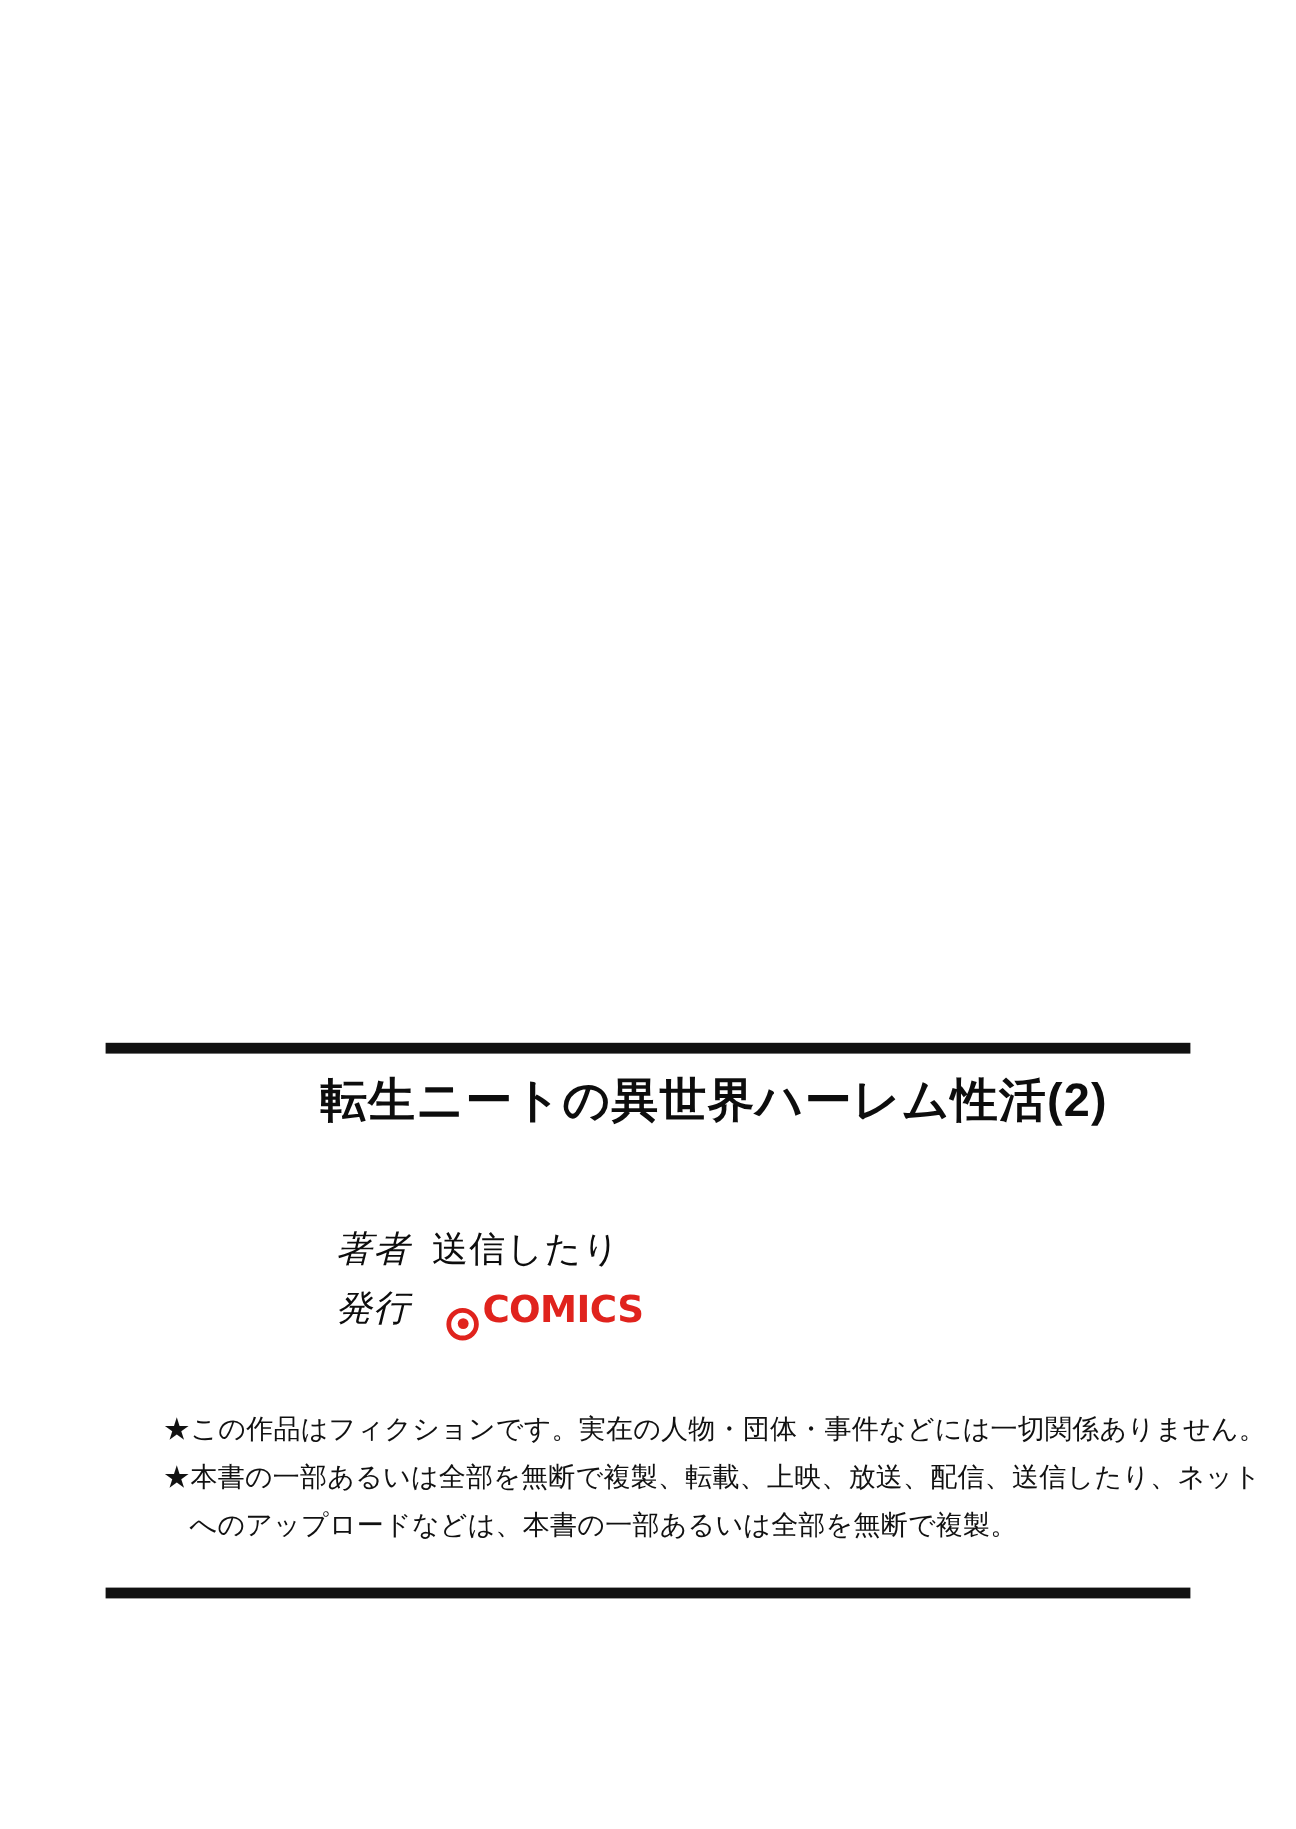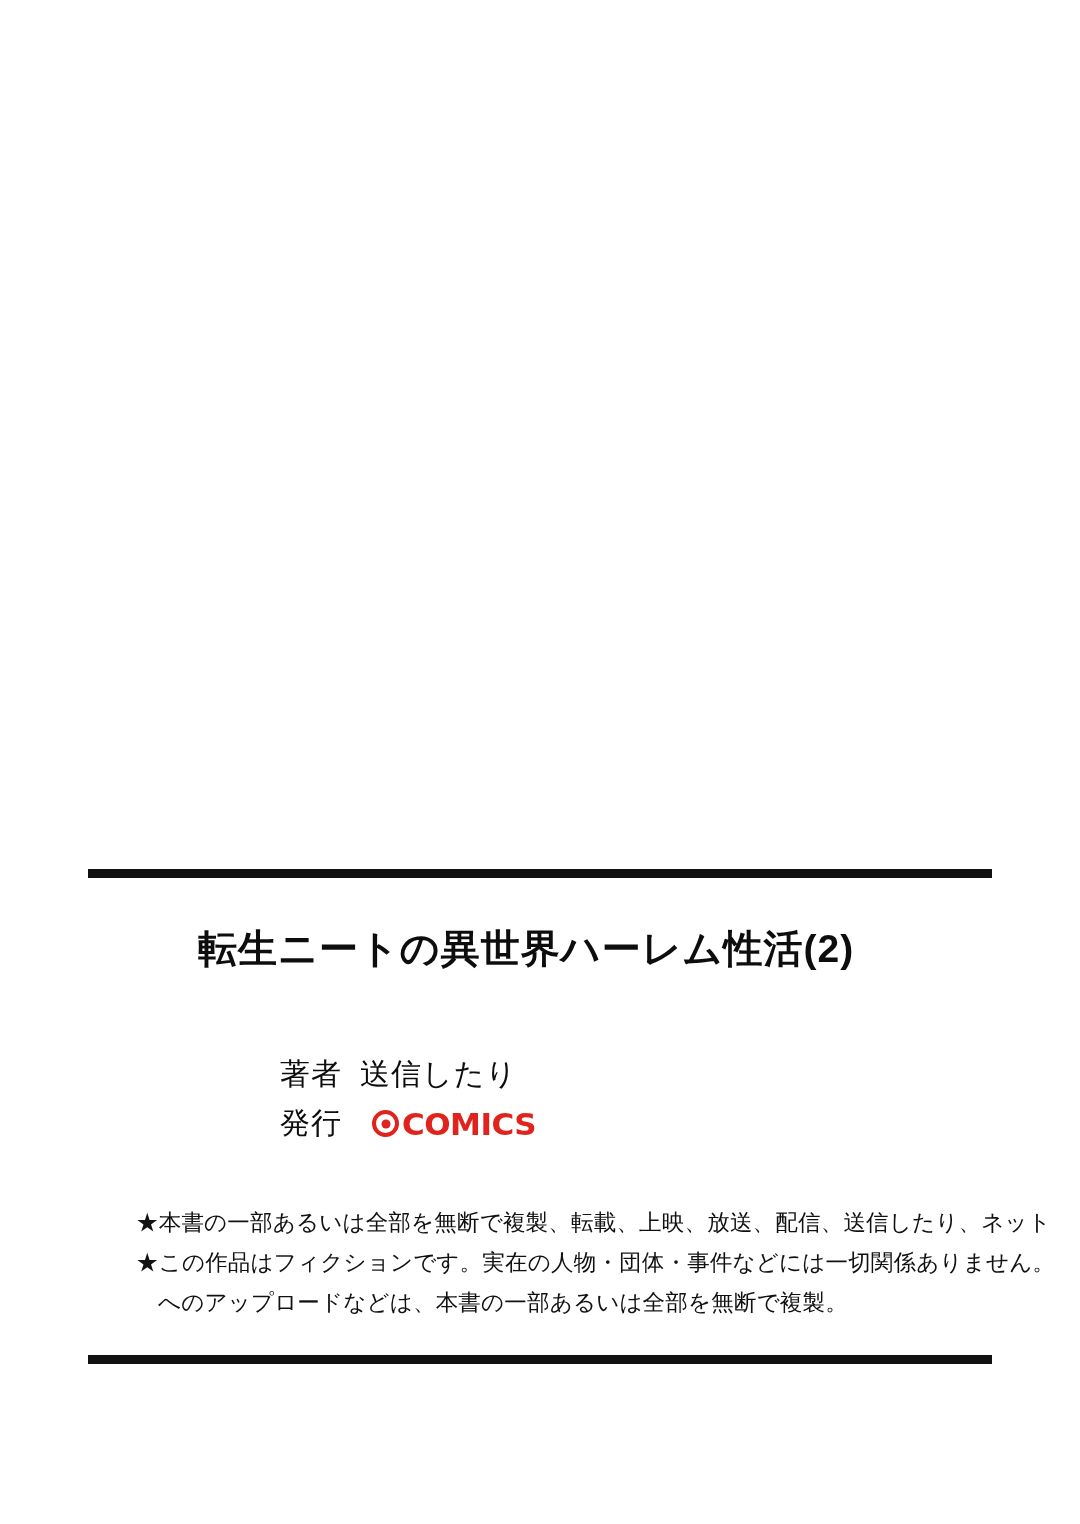--- a/index.html
+++ b/index.html
@@ -40,21 +40,22 @@
   }
 
   .rule-bottom {
     height: 9px;
     background: #111111;
     width: 100%;
     margin-top: 0;
   }
 
   .title-line {
-    padding: 44px 0 0 110px;
+    padding: 12px 0 0 110px;
+    text-align: center;
   }
 
   .book-title {
     font-size: 39px;
     letter-spacing: 1px;
     font-weight: 600;
     white-space: nowrap;
     color: #0d0d0d;
   }
 
@@ -67,30 +68,31 @@
     display: flex;
     align-items: center;
     font-size: 30px;
     line-height: 1.62;
     color: #0d0d0d;
     white-space: nowrap;
   }
 
   .credit-label {
     letter-spacing: 1px;
+    font-style: italic;
   }
 
   .credit-value {
     margin-left: 18px;
     letter-spacing: 1px;
   }
 
   .logo {
     display: inline-flex;
-    align-items: center;
+    align-items: flex-end;
     margin-left: 30px;
     color: #e0231d;
     font-weight: 700;
     font-size: 31px;
     letter-spacing: -0.5px;
     font-family: "DejaVu Sans", sans-serif;
   }
   .logo .bullseye {
     width: 27px;
     height: 27px;
@@ -157,22 +159,22 @@
         <span class="credit-label">発行</span>
         <span class="logo">
           <span class="bullseye"></span>
           <span>COMICS</span>
         </span>
       </div>
 
     </div>
 
     <div class="notices">
+      <div class="notice-line">★この作品はフィクションです。実在の人物・団体・事件などには一切関係ありません。</div>
       <div class="notice-line">★本書の一部あるいは全部を無断で複製、転載、上映、放送、配信、送信したり、ネット</div>
-      <div class="notice-line">★この作品はフィクションです。実在の人物・団体・事件などには一切関係ありません。</div>
       <div class="notice-line indent">へのアップロードなどは、本書の一部あるいは全部を無断で複製。</div>
     </div>
 
     <div class="bottom-rule-wrap">
       <div class="rule-bottom"></div>
     </div>
 
   </div>
 
 </div>

